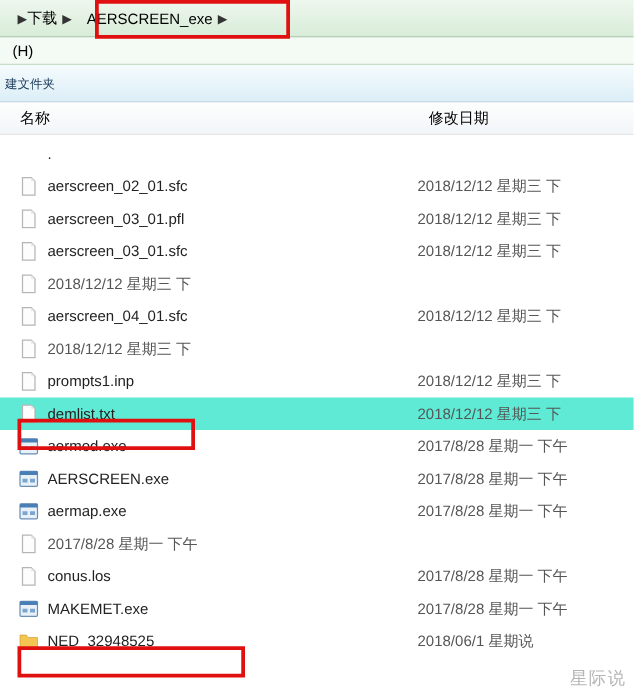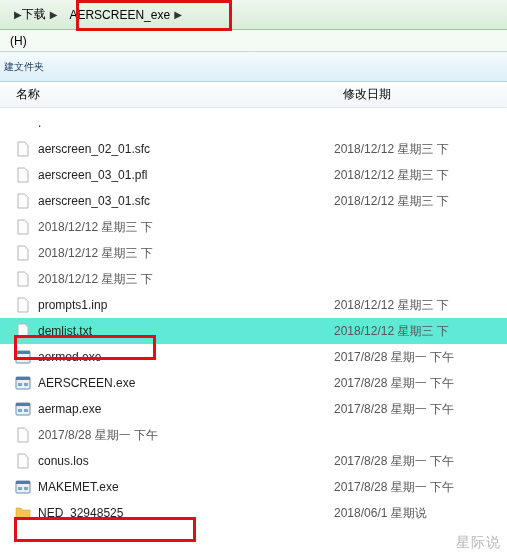--- a/index.html
+++ b/index.html
@@ -199,20 +199,21 @@
       </span>
       <span class="row-date">2018/12/12 星期三 下</span>
     </div>
     <div class="row">
       <span class="icon file-icon">
         <svg viewBox="0 0 16 16">
           <path fill="#fdfdfd" stroke="#b5b5b5" d="M3 1h7l3 3v11H3z"></path>
           <path fill="#e5e5e5" d="M10 1v3h3z"></path>
         </svg>
       </span>
+      <span class="row-name">aerscreen_04_01.sfc</span>
       <span class="row-date">2018/12/12 星期三 下</span>
     </div>
     <div class="row">
       <span class="icon file-icon">
         <svg viewBox="0 0 16 16">
           <path fill="#fdfdfd" stroke="#b5b5b5" d="M3 1h7l3 3v11H3z"></path>
           <path fill="#e5e5e5" d="M10 1v3h3z"></path>
         </svg>
       </span>
       <span class="row-date">2018/12/12 星期三 下</span>

